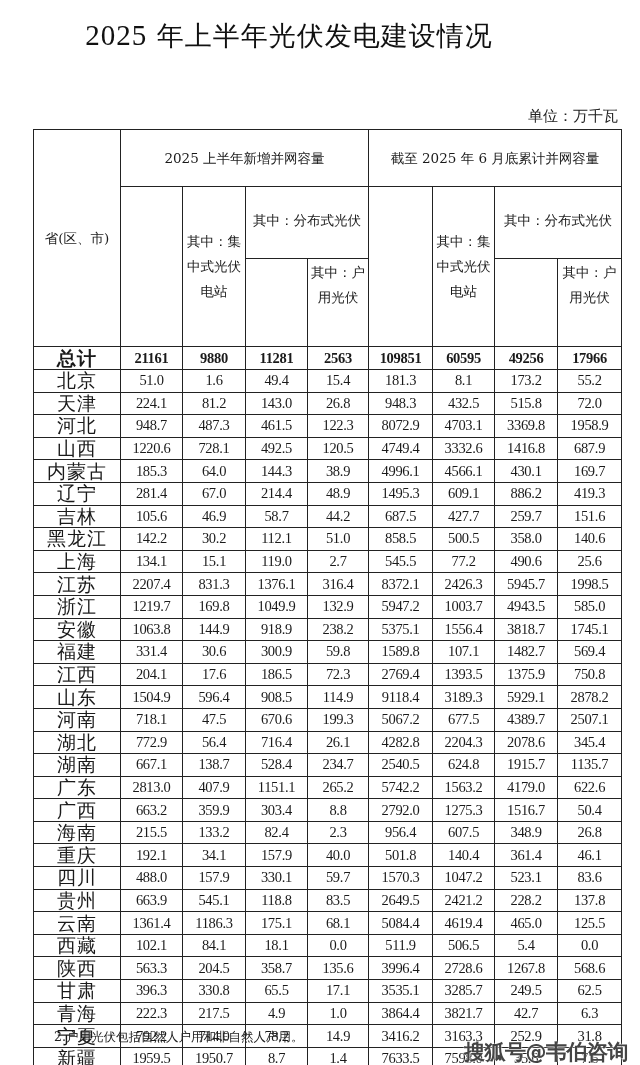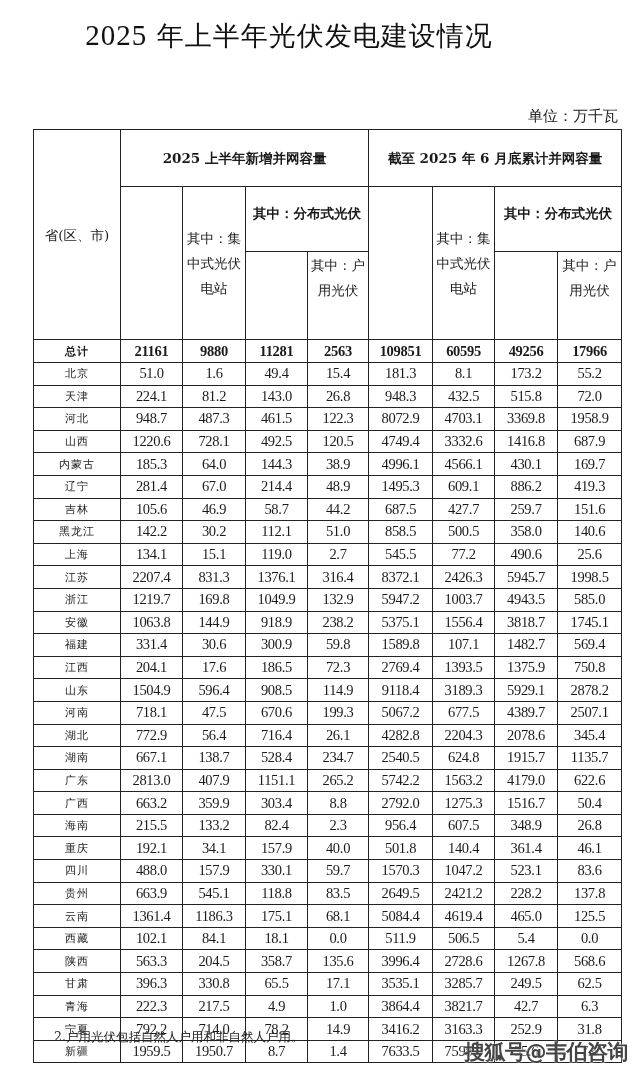--- a/index.html
+++ b/index.html
@@ -7,26 +7,26 @@
          font-family: "Liberation Serif", "DejaVu Serif", serif; color:#1a1a1a; }
   .title { position:absolute; top:18px; left:0; width:578px; text-align:center;
            font-size:27px; font-family:"DejaVu Sans", sans-serif; letter-spacing:1px; color:#111; }
   .title .yr { font-family:"Liberation Serif", serif; font-size:29px; }
   .unit { position:absolute; top:107px; right:22px; font-size:15px;
           font-family:"DejaVu Serif", serif; color:#222; }
   table { position:absolute; left:33px; top:129px; border-collapse:collapse;
           width:588px; table-layout:fixed; }
   td, th { border:1.5px solid #222; text-align:center; padding:0; font-weight:normal; }
   th { font-family:"DejaVu Serif", serif; font-size:13.5px; line-height:24px; vertical-align:middle; }
-  th.grp { font-weight:bold; height:56px; }
-  th.mid { vertical-align:top; padding-top:14px; line-height:25px;font-weight:bold; }
+  th.grp { font-weight:normal; height:56px; }
+  th.mid { vertical-align:top; padding-top:21px; line-height:25px; }
   th.sub { vertical-align:top; padding-top:1px; line-height:25px; height:86px;}
   th.stack { line-height:25px; }
   td { font-size:14.5px; height:21.6px; line-height:21px; letter-spacing:-0.3px; }
-  td.prov { font-family:"DejaVu Serif", serif; font-size:11px; letter-spacing:1px; }
+  td.prov { font-family:"DejaVu Serif", serif; font-size:19px; letter-spacing:1px; }
   tr.total td { font-weight:bold; height:22px; }
   .notes { position:absolute; left:34px; top:1027px; font-size:12.5px;
            font-family:"DejaVu Serif", serif; line-height:20px; color:#222; }
   .notes .n2 { padding-left:20px; }
   .watermark { position:absolute; right:12px; top:1038px; font-size:21px; font-weight:bold;
                font-family:"DejaVu Sans", sans-serif; color:#444;
                text-shadow:0 0 1px #fff, 0 0 2px #fff; letter-spacing:-0.5px; }
 </style>
 </head>
 <body>

